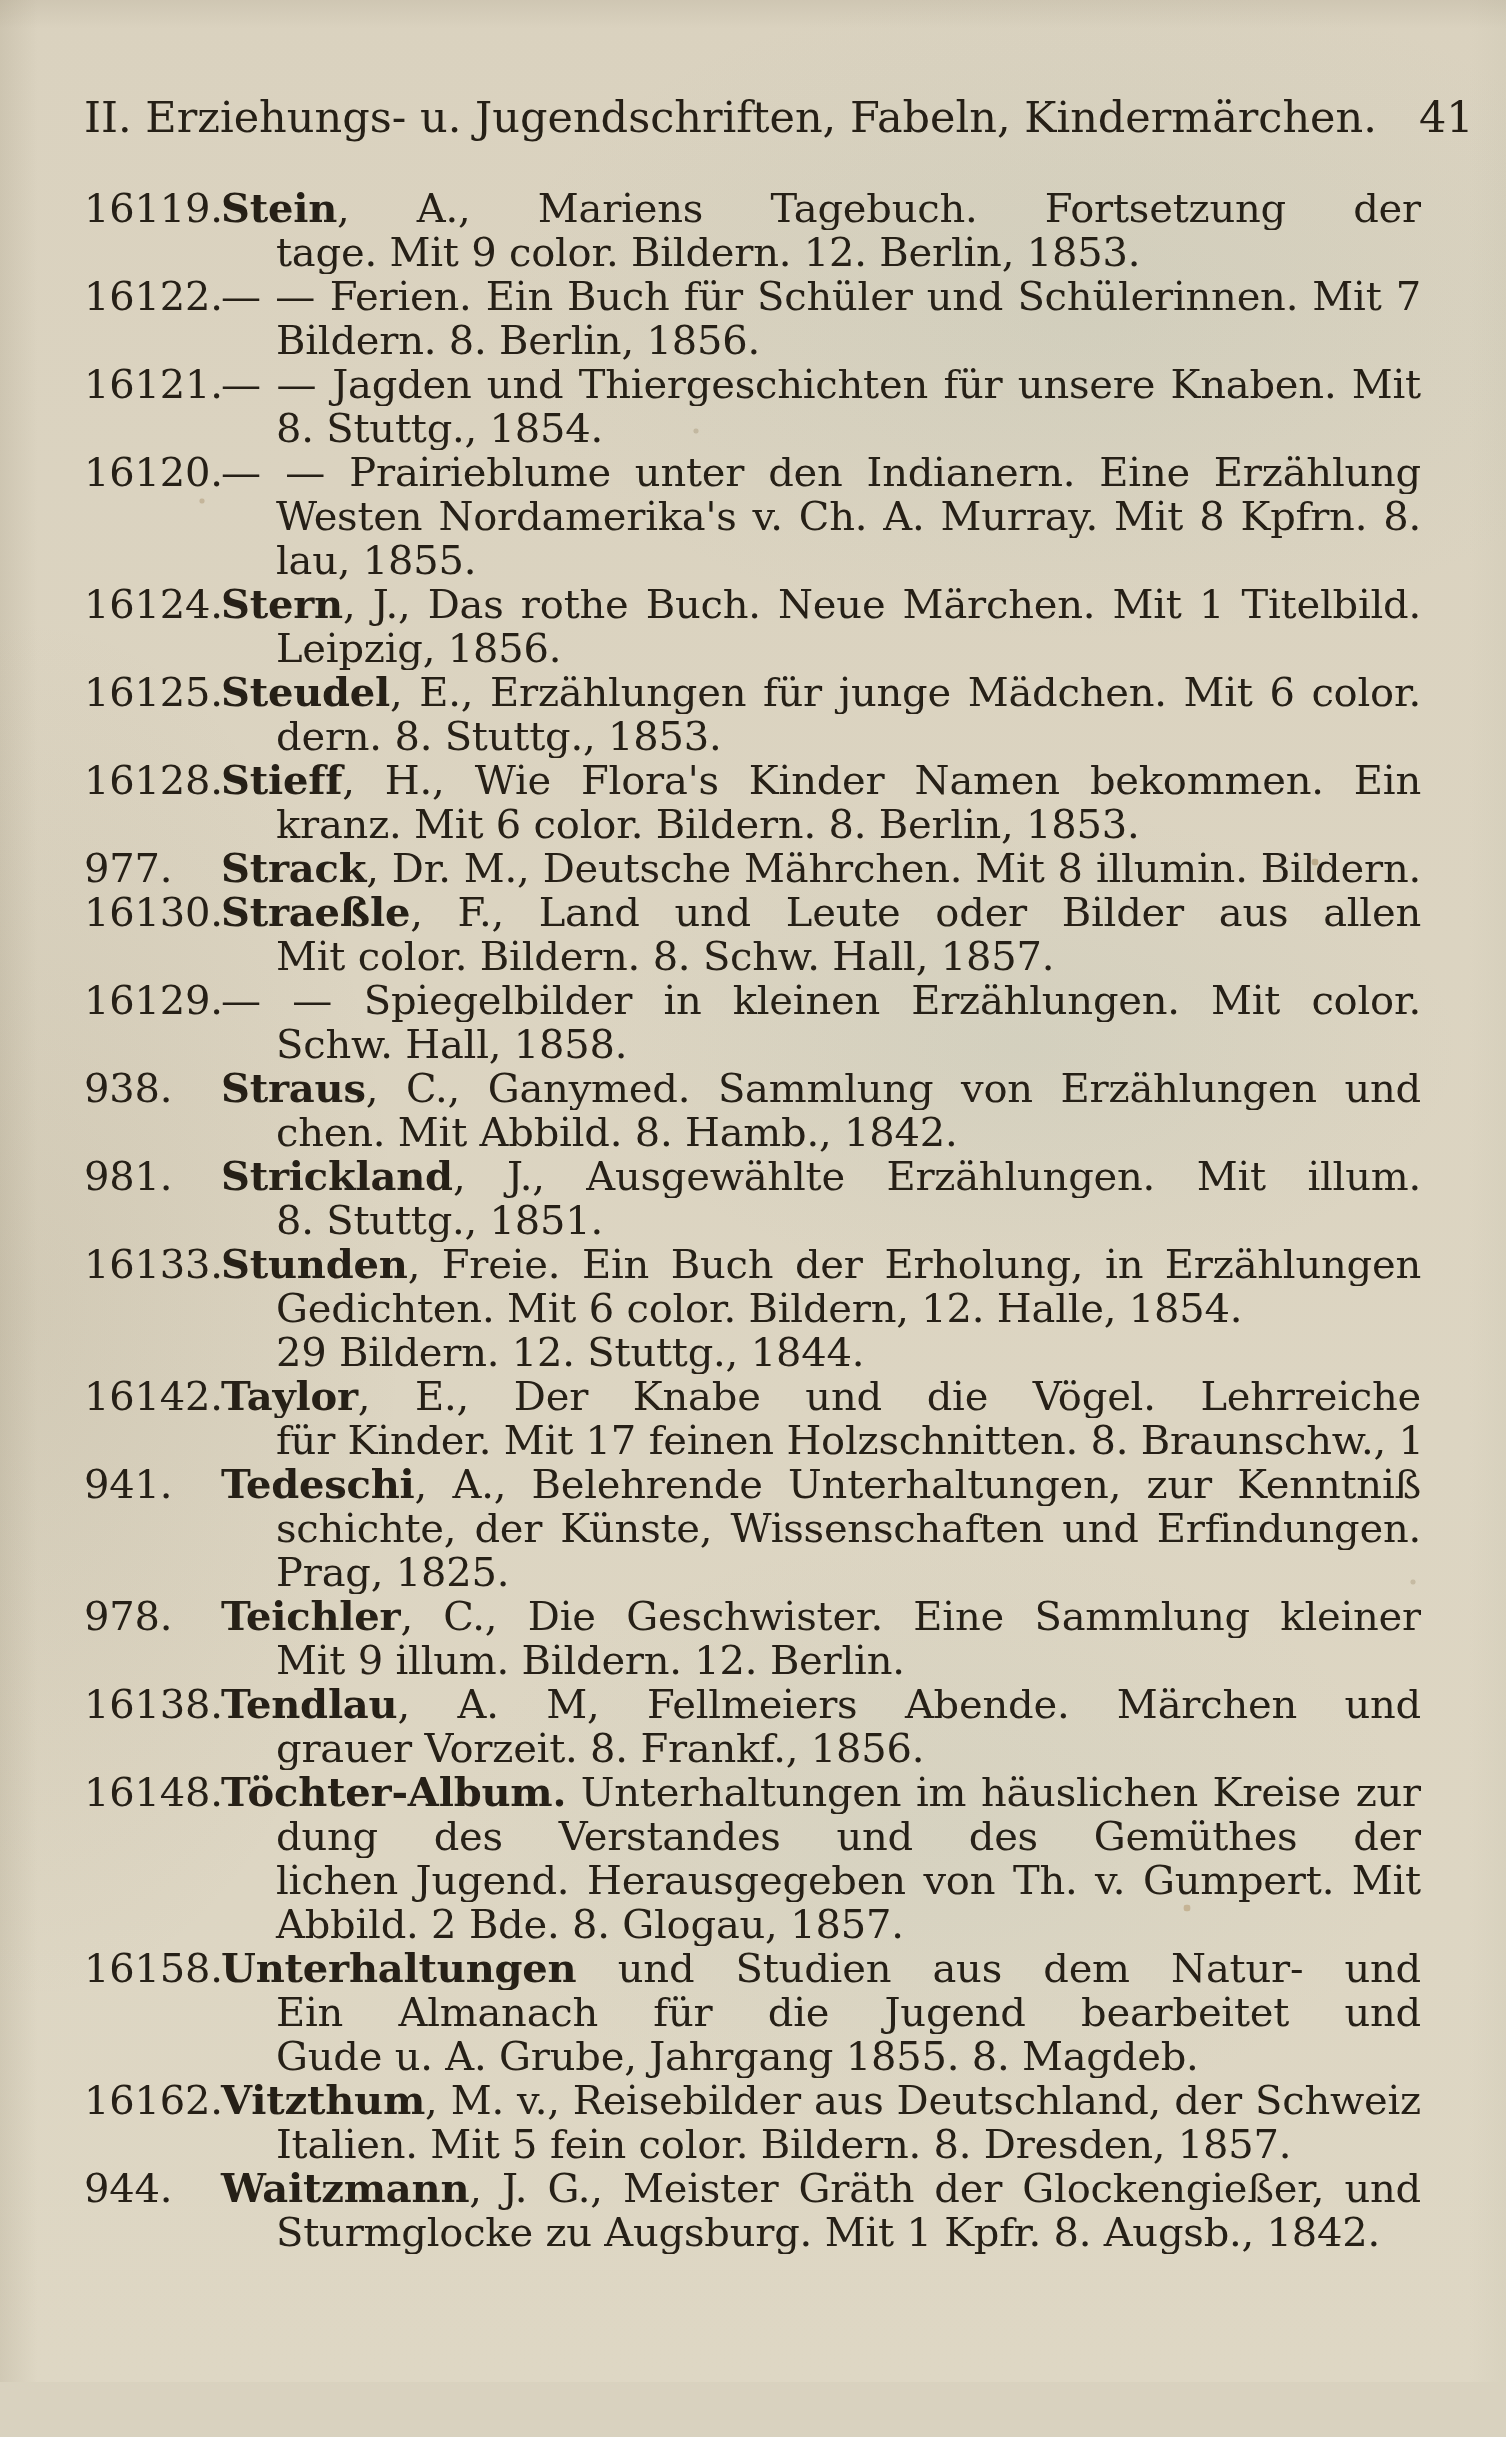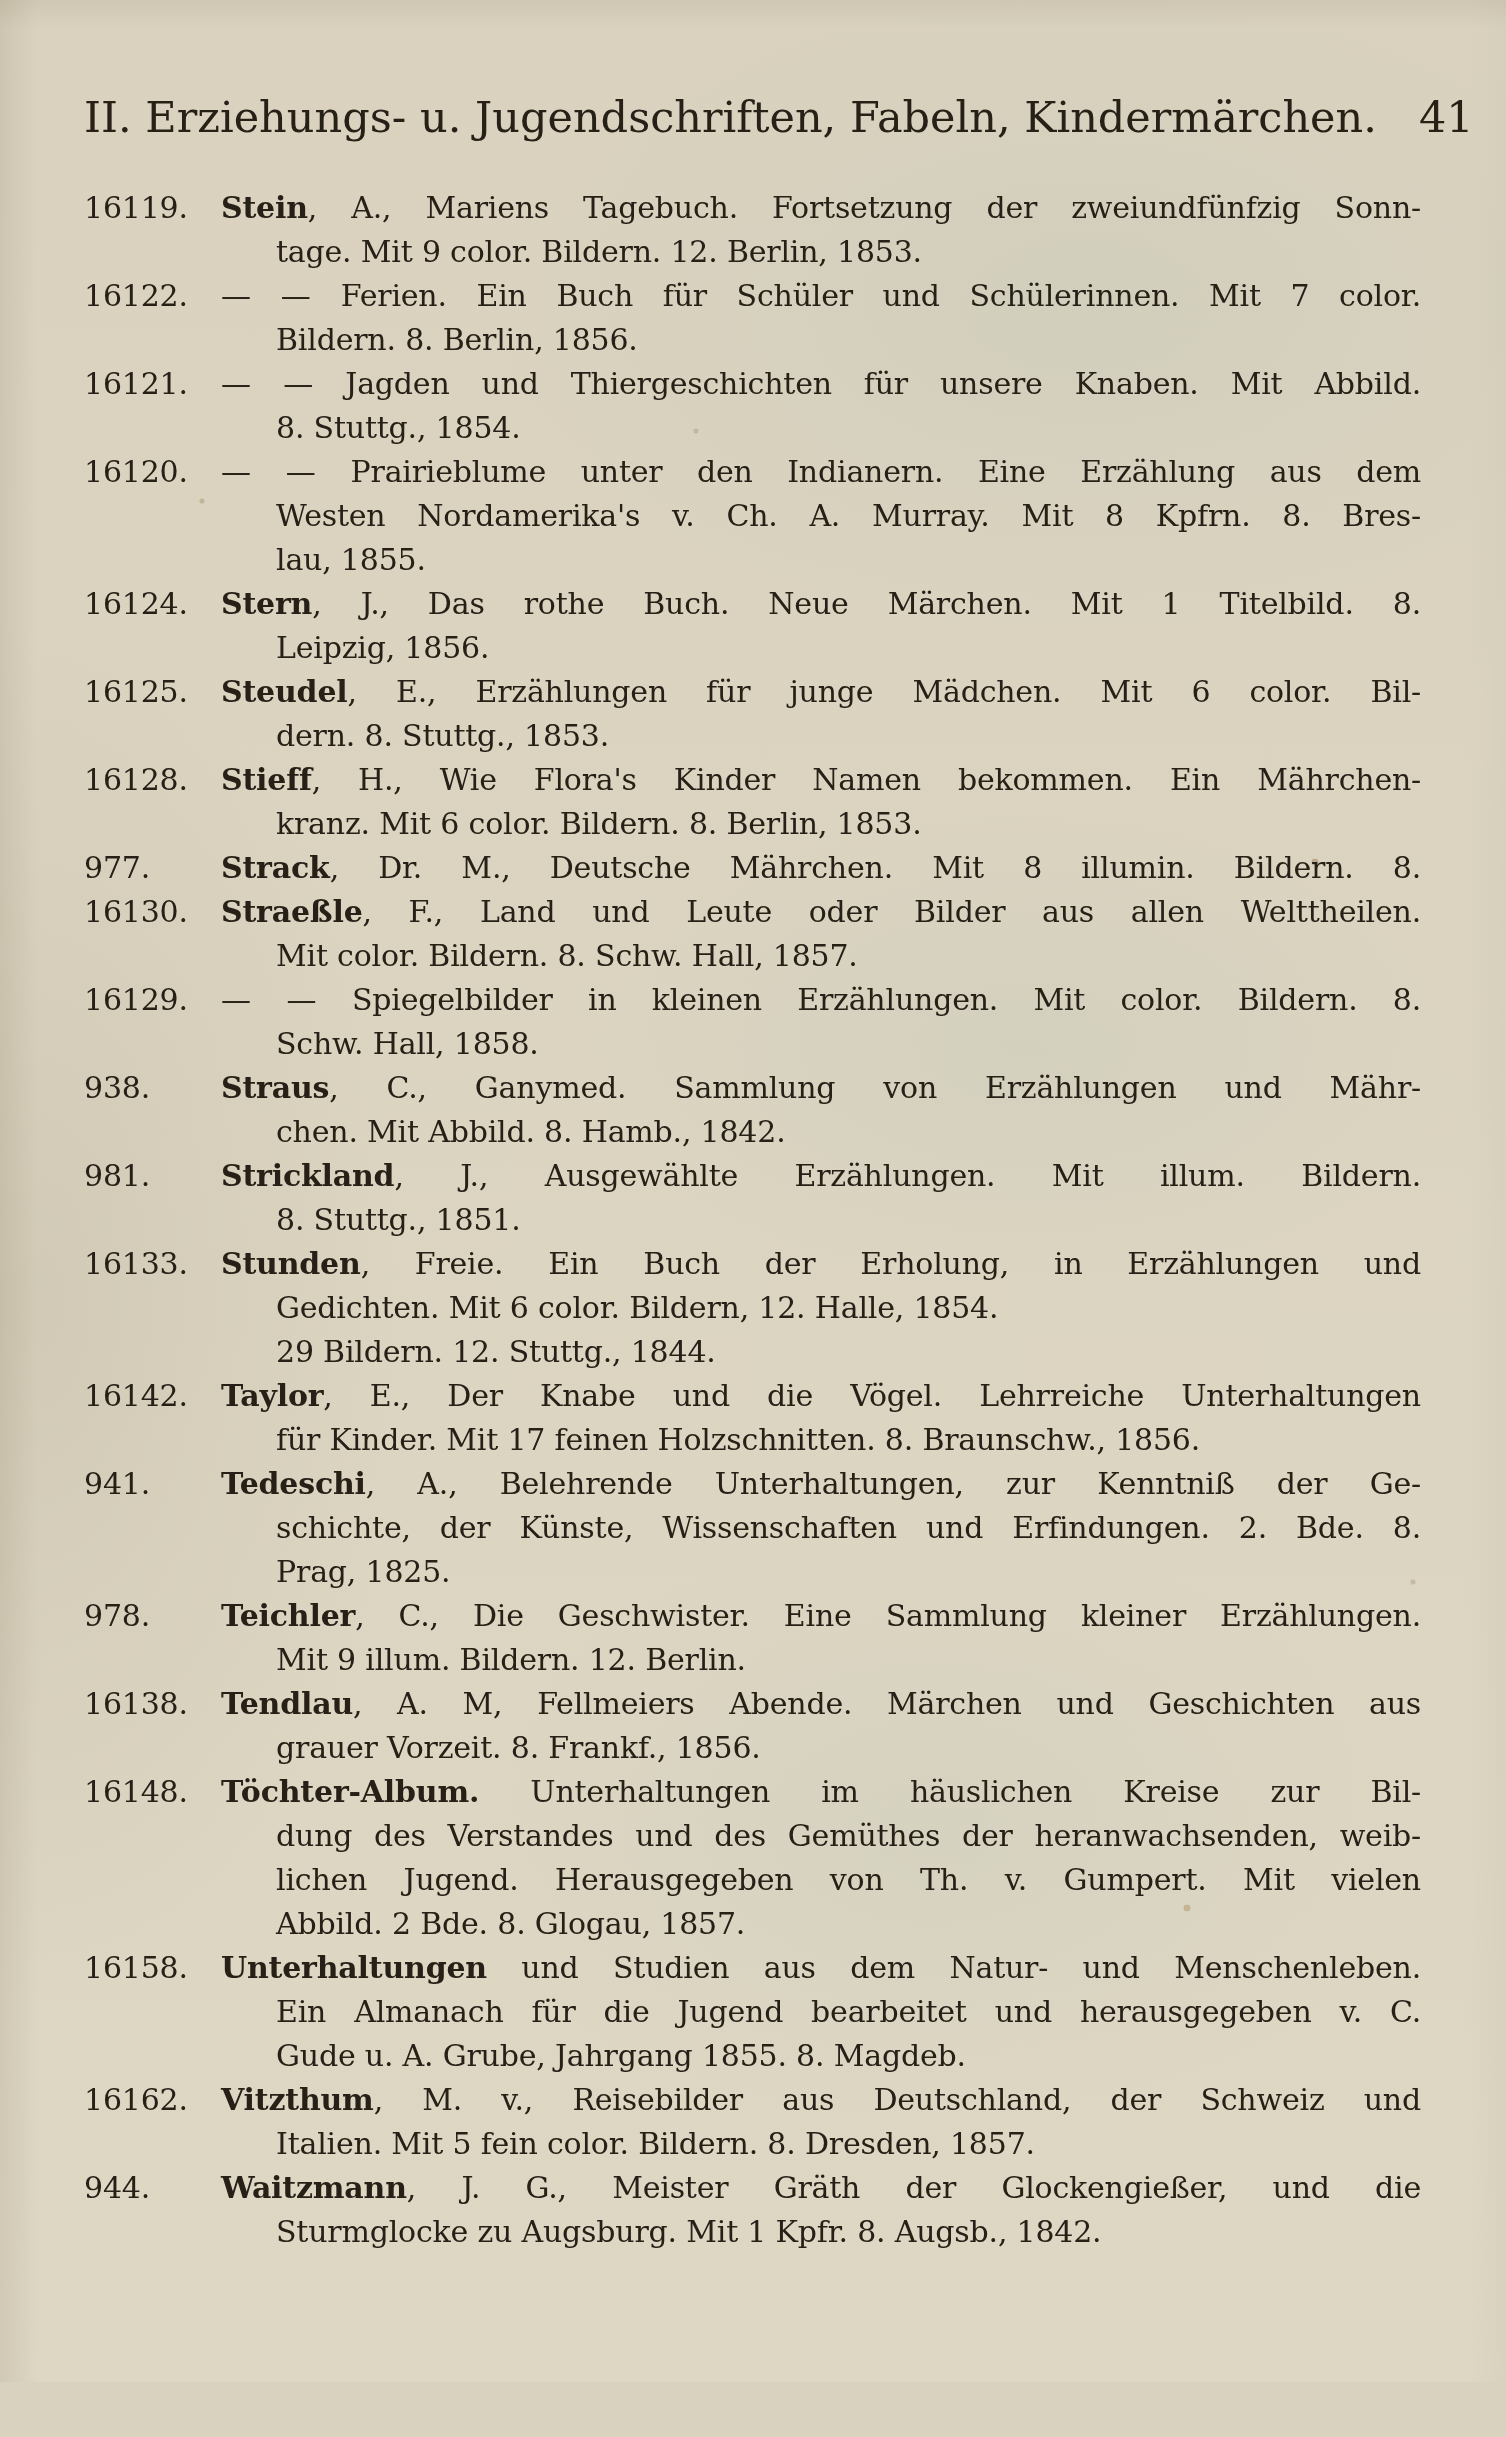--- a/index.html
+++ b/index.html
@@ -40,21 +40,21 @@
     white-space: nowrap;
   }
   .pagehead .pagenum { margin-left: 42px; }
 
   .entries { margin: 43px 86px 0 84px; }
 
   .entry { margin: 0; }
 
   .line {
     position: relative;
-    font-size: 30px;
+    font-size: 40px;
     line-height: 44px;
     height: 44px;
     overflow: hidden;
     letter-spacing: -0.2px;
     white-space: nowrap;
   }
   .line.just {
     white-space: normal;
     text-align: justify;
     text-align-last: justify;

